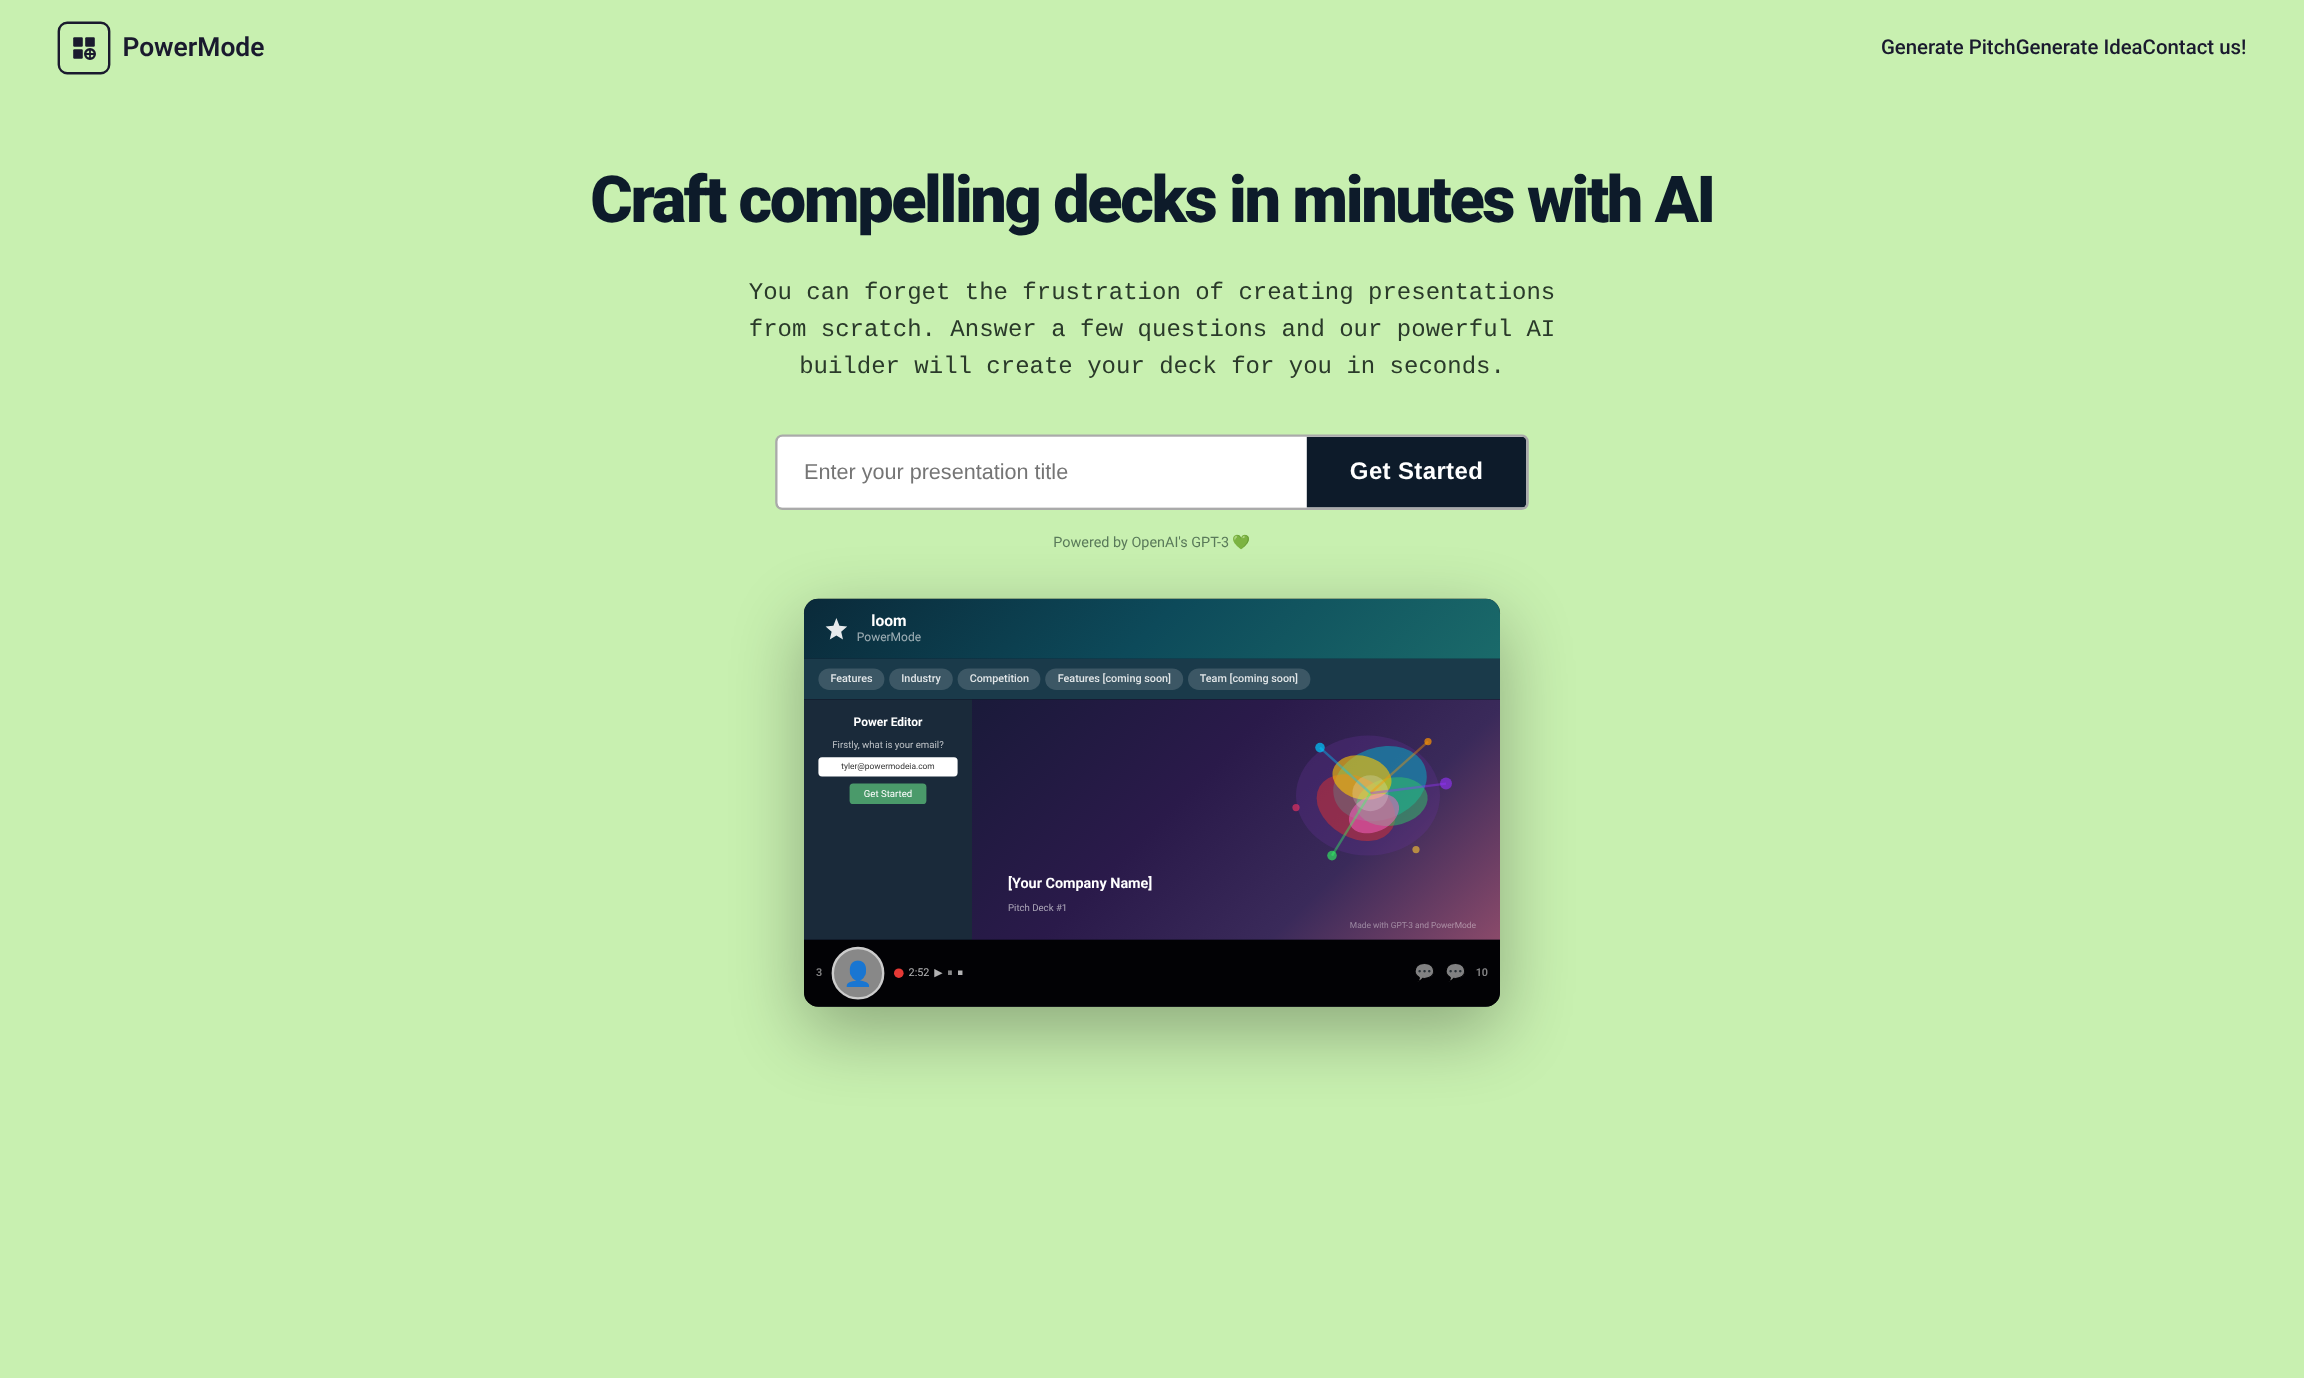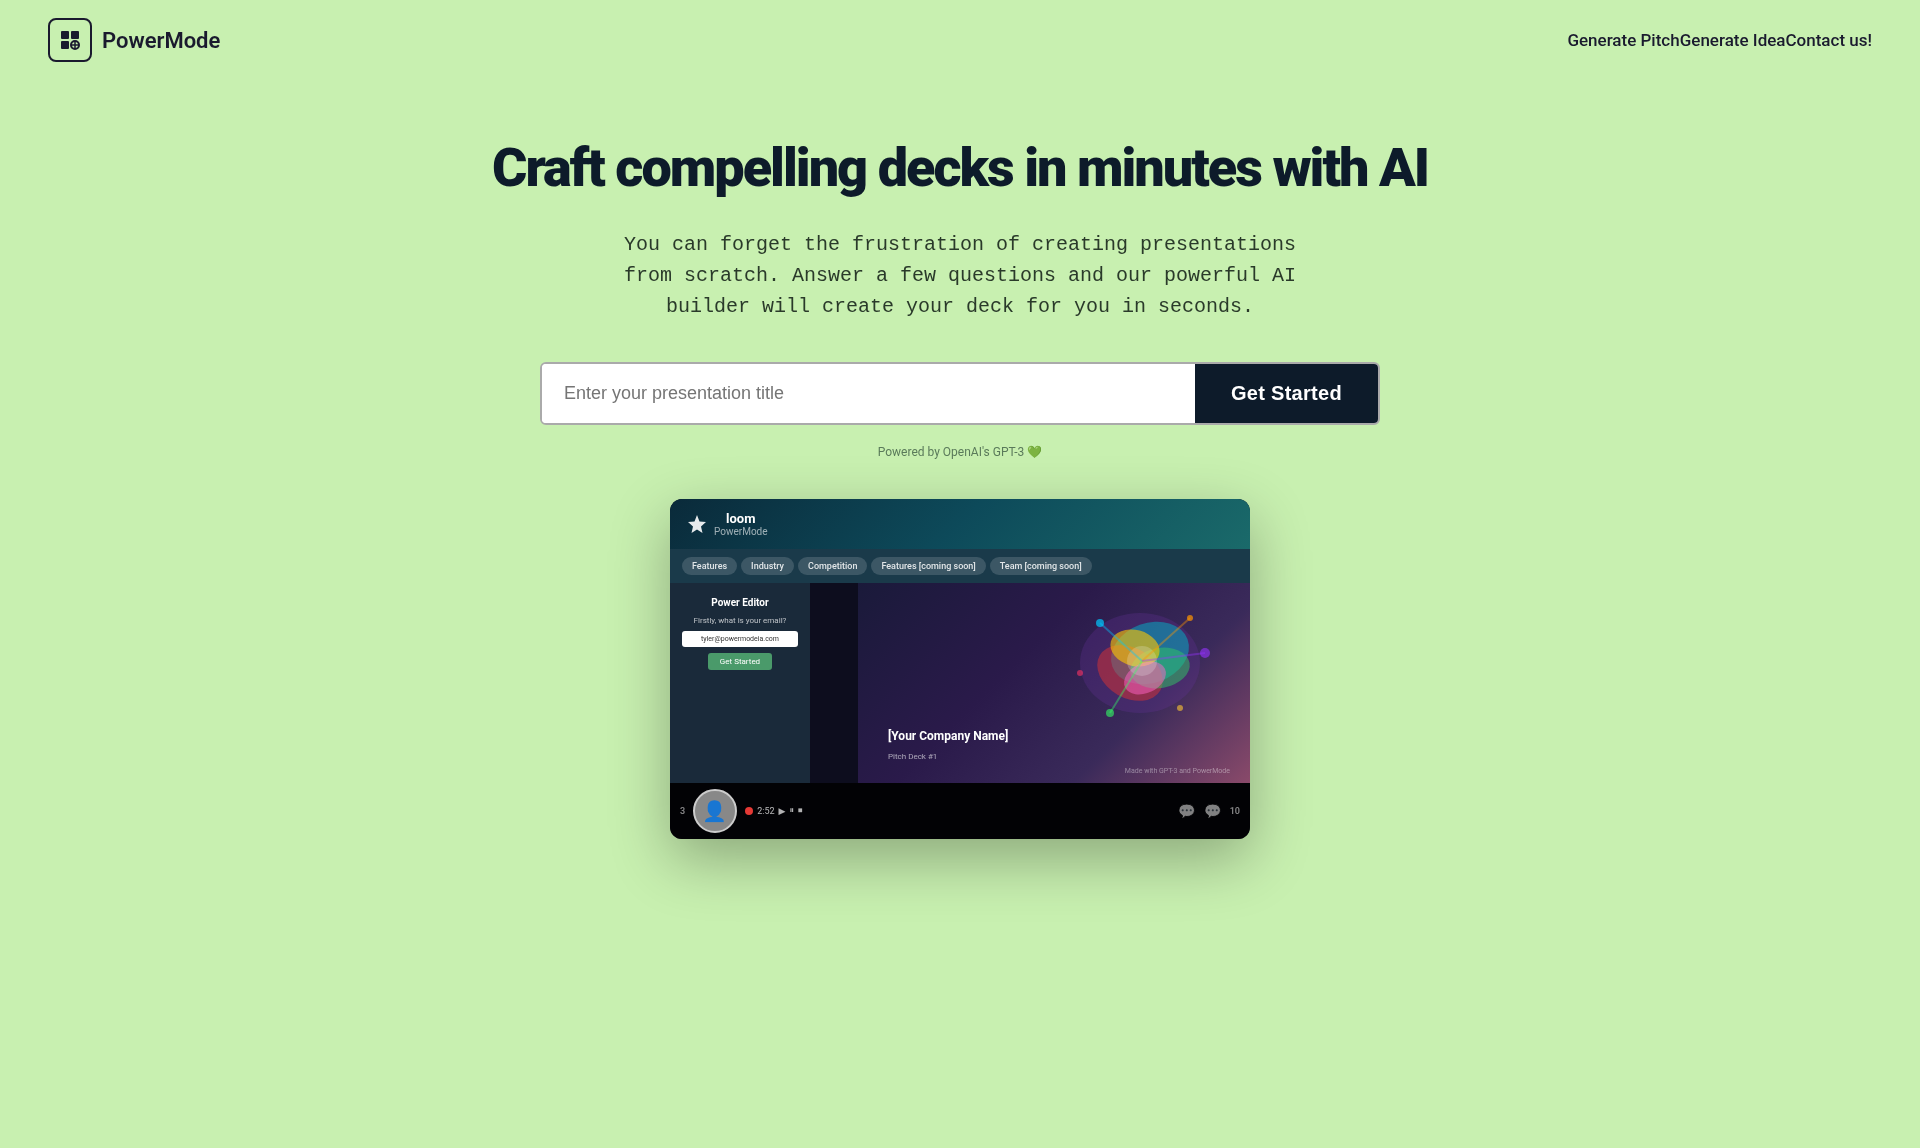--- a/index.html
+++ b/index.html
@@ -87,21 +87,21 @@
 
     
     .input-container {
       display: flex;
       justify-content: center;
       margin-bottom: 20px;
     }
 
     .title-input-wrapper {
       display: flex;
-      width: 840px;
+      width: 628px;
       border: 2px solid #aaa;
       border-radius: 6px;
       overflow: hidden;
       background: white;
     }
 
     .title-input {
       flex: 1;
       padding: 18px 22px;
       font-size: 18px;
@@ -185,21 +185,20 @@
       font-size: 9px;
       padding: 4px 10px;
       border-radius: 12px;
       font-weight: 500;
     }
 
     
     .demo-main {
       display: flex;
       background: #0d0d1e;
-      gap: 48px;
     }
 
     .demo-sidebar {
       width: 140px;
       background: #1a2a3a;
       padding: 14px 12px;
     }
 
     .demo-sidebar-title {
       color: white;

